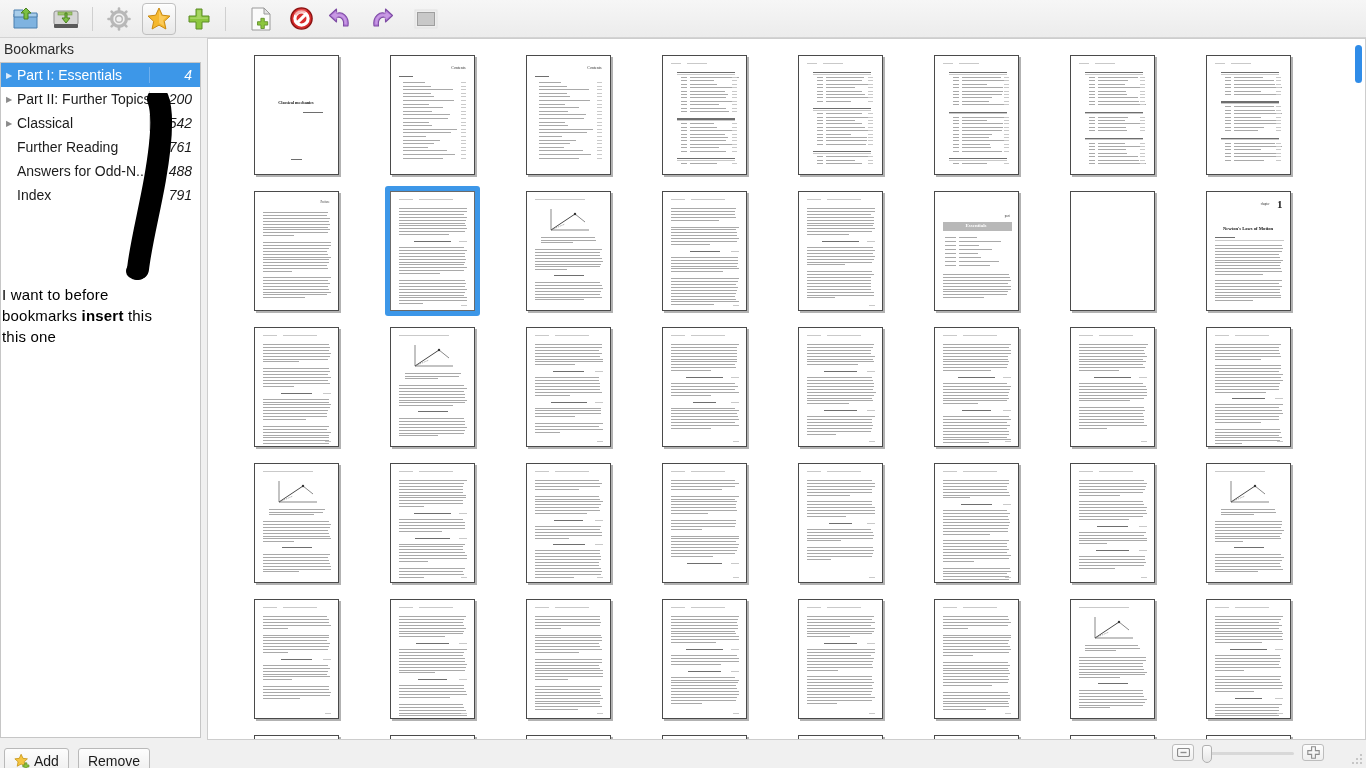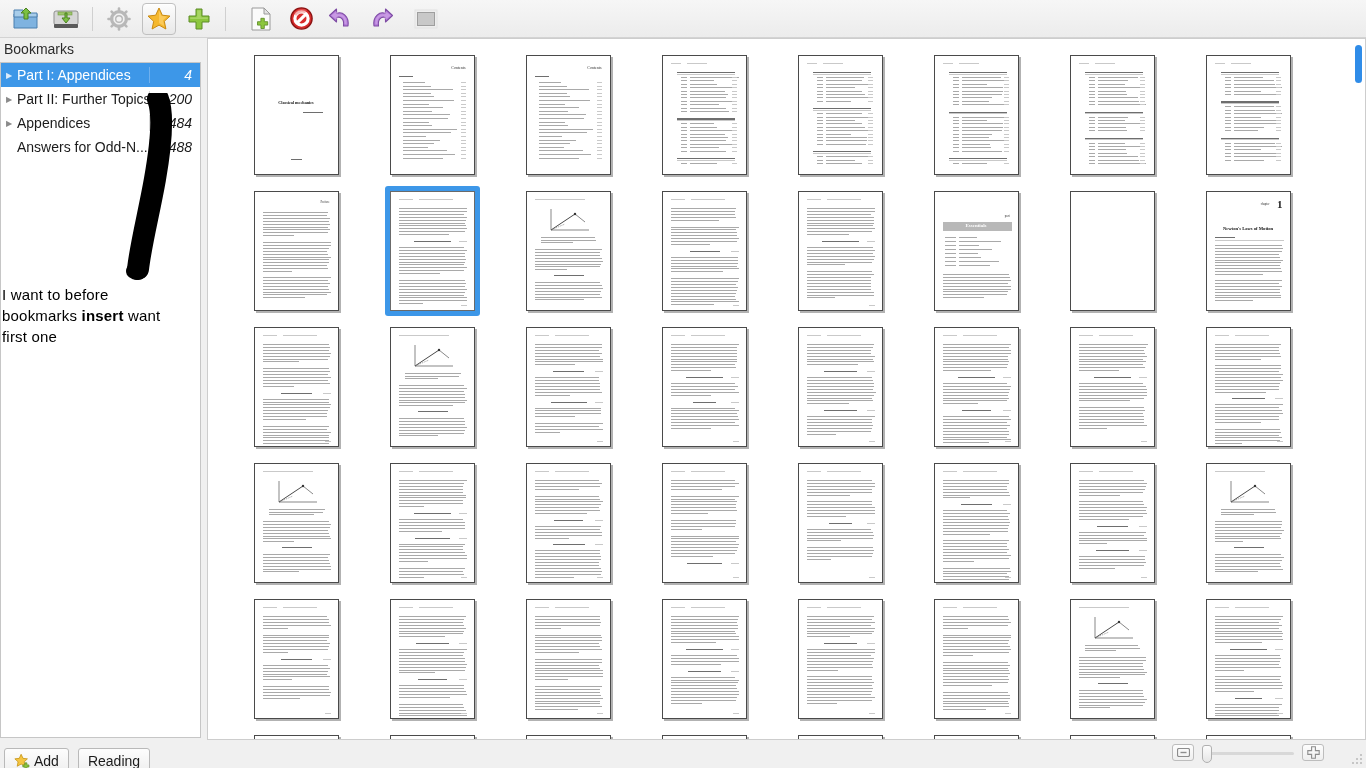--- a/index.html
+++ b/index.html
@@ -388,62 +388,72 @@
     </div>
   </div>
 
   <div id="sidebar">
 
     <div id="bookmarks-label">Bookmarks</div>
 
     <div id="bm-panel">
       <div class="bm-row selected">
         <span class="bm-tri">▶</span>
-        <span class="bm-title">Part I: Appendices</span>
+        <span class="bm-title">Part I: Essentials</span>
         <span class="bm-num">4</span>
       </div>
       <div class="bm-row">
         <span class="bm-tri">▶</span>
         <span class="bm-title">Part II: Further Topics</span>
         <span class="bm-num">200</span>
       </div>
       <div class="bm-row">
         <span class="bm-tri">▶</span>
-        <span class="bm-title">Appendices</span>
-        <span class="bm-num">484</span>
+        <span class="bm-title">Classical</span>
+        <span class="bm-num">542</span>
+      </div>
+      <div class="bm-row">
+        <span class="bm-tri"></span>
+        <span class="bm-title">Further Reading</span>
+        <span class="bm-num">761</span>
       </div>
       <div class="bm-row">
         <span class="bm-tri"></span>
         <span class="bm-title">Answers for Odd-N...</span>
         <span class="bm-num">488</span>
       </div>
+      <div class="bm-row">
+        <span class="bm-tri"></span>
+        <span class="bm-title">Index</span>
+        <span class="bm-num">791</span>
+      </div>
     </div>
 
     <svg id="annot-stroke" viewBox="0 0 56 190">
       <path d="M33 6 C39 22 36 52 30 86 C24 120 16 150 13 176" stroke="#000000" stroke-width="22" stroke-linecap="round" fill="none"></path>
       <ellipse cx="34" cy="8" rx="11" ry="7" fill="#000"></ellipse>
       <ellipse cx="12" cy="178" rx="11" ry="9" fill="#000"></ellipse>
     </svg>
 
     <div id="annot-text">
       <span>I want to before</span><br>
-      <span>bookmarks </span><b>insert</b><span> want</span><br>
-      <span> first one</span>
+      <span>bookmarks </span><b>insert</b><span> this</span><br>
+      <span> this one</span>
     </div>
 
     <div id="bm-buttons">
       <div class="sq-btn">
         <svg width="17" height="17" viewBox="0 0 20 20">
           <path d="M8.4 1.5 L10.6 6.3 L15.8 6.9 L12 10.4 L13 15.6 L8.4 13 L3.8 15.6 L4.8 10.4 L1 6.9 L6.2 6.3 Z" fill="#f5c542" stroke="#c2900f" stroke-width="0.9"></path>
           <path d="M12.8 11.6 L15.2 11.6 L15.2 14 L17.6 14 L17.6 16.4 L15.2 16.4 L15.2 18.8 L12.8 18.8 L12.8 16.4 L10.4 16.4 L10.4 14 L12.8 14 Z" fill="#8cc63e" stroke="#5d8c26" stroke-width="0.8"></path>
         </svg>
         <span>Add</span>
       </div>
       <div class="sq-btn">
-        <span>Reading</span>
+        <span>Remove</span>
       </div>
     </div>
 
   </div>
 
   <div id="main">
     <div id="grid">
         <div class="cell">
           <div class="pgwrap">
             <div class="page">

